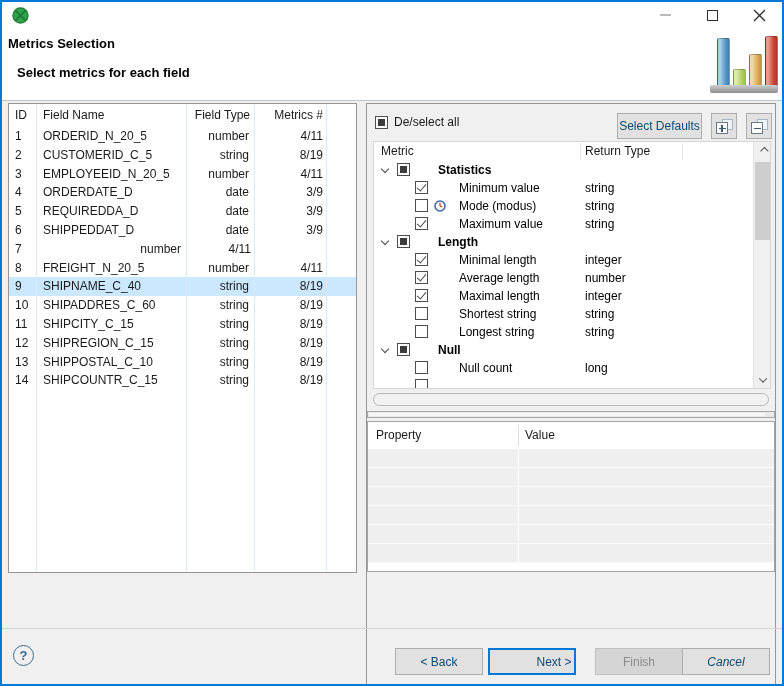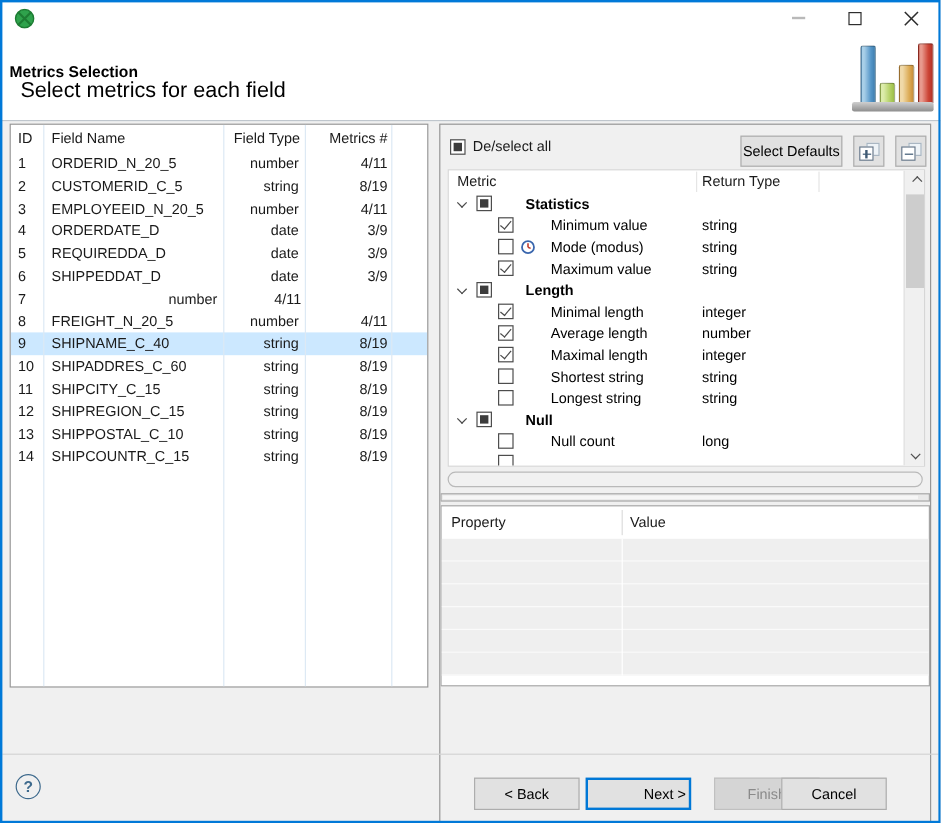--- a/index.html
+++ b/index.html
@@ -14,22 +14,22 @@
   .app-icon { position:absolute; left:12px; top:7px; width:17px; height:17px; }
   .win-btn { position:absolute; top:0; width:45px; height:30px; display:flex; align-items:center; justify-content:center; }
   .btn-min { left:643px; }
   .btn-max { left:690px; }
   .btn-close { left:737px; }
   .glyph-min { width:11px; height:2px; background:#b9b9b9; }
   .glyph-max { width:11px; height:11px; border:1.4px solid #2e2e2e; background:transparent; }
 
   
   .header { position:absolute; left:0; top:30px; width:784px; height:71px; background:#ffffff; border-bottom:1px solid #bfc6cd; }
-  .hdr-title { position:absolute; left:8px; top:22px; font-size:13px; font-weight:bold; color:#000; }
-  .hdr-subtitle { position:absolute; left:17px; top:35px; font-size:18px; color:#000; }
+  .hdr-title { position:absolute; left:8px; top:6px; font-size:13px; font-weight:bold; color:#000; }
+  .hdr-subtitle { position:absolute; left:17px; top:35px; font-size:13px; color:#000;font-weight:bold; }
   .banner { position:absolute; left:710px; top:3px; width:70px; height:60px; }
   .bar { position:absolute; bottom:7px; width:13px; border-radius:2px 2px 0 0; border:1px solid rgba(0,0,0,.25); }
   .bar-blue   { left:7px;  height:48px; background:linear-gradient(to right,#a8cfe8 20%,#5596c8 70%,#3f7fb0); }
   .bar-green  { left:23px; height:17px; background:linear-gradient(to right,#dcecab 20%,#b3d065 70%,#9cbf49); }
   .bar-orange { left:39px; height:32px; background:linear-gradient(to right,#f0d9a8 20%,#dcab55 70%,#c98f3a); }
   .bar-red    { left:55px; height:50px; background:linear-gradient(to right,#e89a8e 20%,#cc4435 70%,#b53327); }
   .bar-base { position:absolute; left:0; bottom:0; width:68px; height:8px; background:linear-gradient(#cfcfcf,#8d8d8d); border-radius:2px; }
 
   
   .fields-panel { position:absolute; left:8px; top:103px; width:349px; height:470px; background:#ffffff; border:1px solid #969696; overflow:hidden; }
@@ -48,21 +48,21 @@
   .right-panel { position:absolute; left:366px; top:103px; width:410px; height:602px; background:#f0f0f0; border:1px solid #969696; }
 
   .cb { width:13px; height:13px; border:1px solid #4d4d4d; background:#fff; display:inline-block; position:relative; }
   .cb-checked::after { content:""; position:absolute; left:3px; top:0px; width:4px; height:8px;
        border-right:1.7px solid #4a4a4a; border-bottom:1.7px solid #4a4a4a; transform:rotate(40deg); }
   .cb-partial::after { content:""; position:absolute; left:2px; top:2px; width:7px; height:7px; background:#3c3c3c; }
 
   .deselect-all { position:absolute; left:8px; top:11px; display:flex; align-items:center; gap:6px; }
 
   .btn { background:#e1e1e1; border:1px solid #adadad; font-family:"Liberation Sans",sans-serif;
-         font-size:12px; color:#000000; display:flex; align-items:center; justify-content:center; }
+         font-size:12px; color:#0c4a6e; display:flex; align-items:center; justify-content:center; }
   .btn-defaults { position:absolute; left:250px; top:9px; width:85px; height:26px; }
   .tool-btn { position:absolute; top:9px; width:26px; height:26px; }
   .btn-expand { left:344px; } .btn-collapse { left:379px; }
   .sq-ico { position:relative; width:17px; height:15px; }
   .sq-back { position:absolute; right:0; top:0; width:11px; height:11px; border:1px solid #a9b6c2; background:#eef3f7; }
   .sq-front { position:absolute; left:0; bottom:0; width:12px; height:12px; border:1px solid #68788a; background:#fff; }
   .sq-front .h { position:absolute; left:2px; top:5px; width:7px; height:1.4px; background:#3f5a74; }
   .sq-front .v { position:absolute; left:4.8px; top:2px; width:1.4px; height:7px; background:#3f5a74; }
 
   
@@ -100,21 +100,21 @@
   .ph-prop { position:absolute; left:8px; } .ph-val { position:absolute; left:157px; }
   .prop-hsep { position:absolute; left:150px; top:3px; height:21px; width:1px; background:#dcdcdc; }
   .prow { height:19px; background:#efefef; border-bottom:1px solid #fafafa; }
   .prop-vsep { position:absolute; left:150px; top:27px; height:114px; width:1px; background:#ffffff; }
 
   
   .footer-sep { position:absolute; left:2px; top:628px; width:780px; height:1px; background:#d4d4d4; }
   .help-btn { position:absolute; left:13px; top:645px; width:21px; height:21px; border:1.5px solid #3e6a8d; border-radius:50%;
               color:#3e6a8d; font-size:13px; font-weight:bold; display:flex; align-items:center; justify-content:center; background:transparent; }
   .foot-btn { position:absolute; top:648px; width:88px; height:27px; }
-  .b-back { left:395px; } .b-next { left:488px; border:2px solid #0078d7;padding-left:44px; } .b-finish { left:595px; } .b-cancel { left:651px; }
+  .b-back { left:395px; } .b-next { left:488px; border:2px solid #0078d7;padding-left:44px; } .b-finish { left:595px; } .b-cancel { left:682px;font-style:italic; }
   .btn.disabled { background:#d5d5d5; border-color:#c0c0c0; color:#8a8a8a; }
 </style>
 </head>
 <body>
 
 <div class="window">
   <div class="window-border"></div>
 
   <div class="titlebar">
     <svg class="app-icon" viewBox="0 0 17 17">

